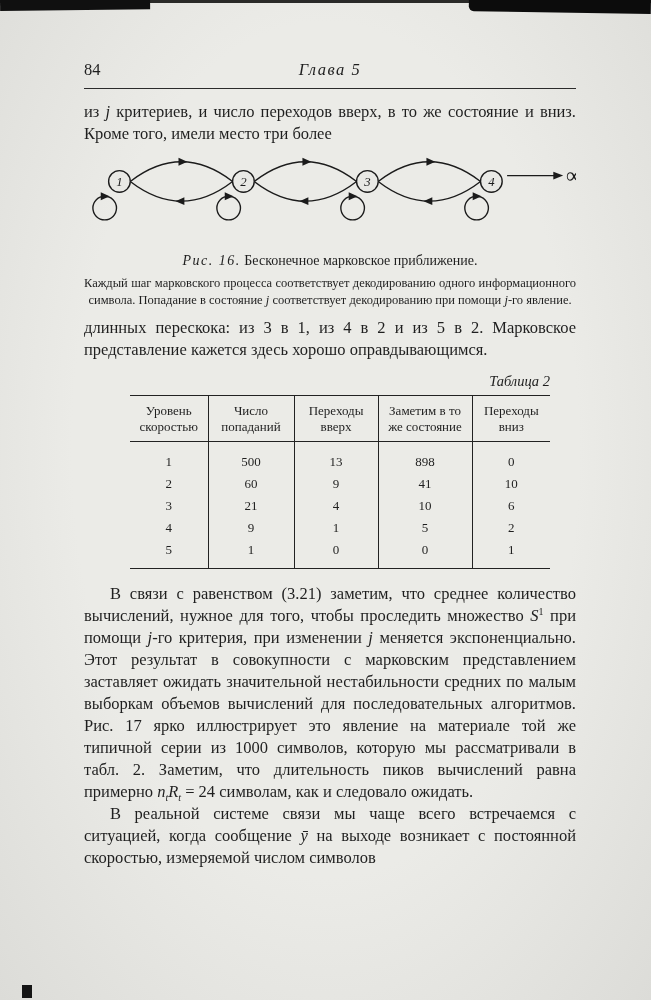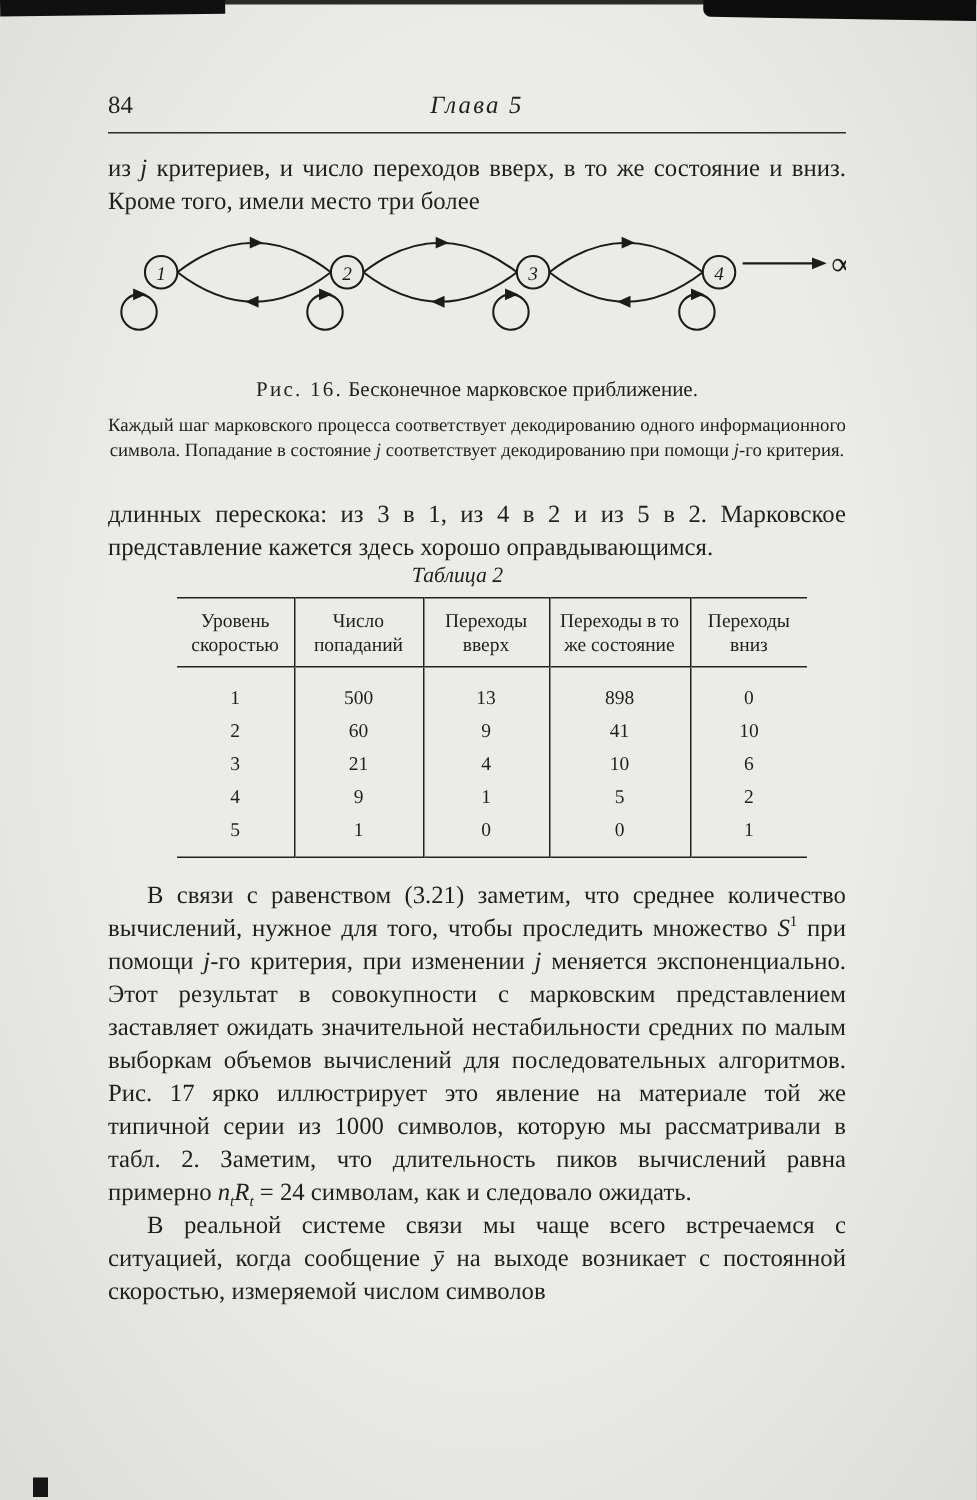--- a/index.html
+++ b/index.html
@@ -7,43 +7,43 @@
     position:relative; width:651px; height:1000px; overflow:hidden;
     background: radial-gradient(ellipse at 50% 45%, #ebebe7 55%, #dcdcd8 100%);
     font-family:"Liberation Serif","DejaVu Serif",serif;
     color:#1f1f1f;
   }
   .scan-top-line { position:absolute; top:0; left:0; right:0; height:3px; background:#2a2a28; }
   .scan-top-left { position:absolute; top:-3px; left:0; width:150px; height:14px; background:#101010; transform:rotate(-0.7deg); transform-origin:left top; }
   .scan-top-right { position:absolute; top:-3px; right:0; width:182px; height:17px; background:#0c0c0c; transform:rotate(0.9deg); transform-origin:right top; border-bottom-left-radius:5px; }
   .scan-bottom-mark { position:absolute; left:22px; bottom:2px; width:10px; height:13px; background:#151515; }
 
-  .content { position:absolute; left:72px; top:0; width:492px; }
+  .content { position:absolute; left:84px; top:0; width:492px; }
 
   .header { position:relative; margin-top:60px; height:20px; font-size:16.5px; }
   .page-num { position:absolute; left:0; top:0; }
   .chapter { position:absolute; left:0; right:0; text-align:center; font-style:italic; letter-spacing:1.5px; }
   .header-rule { margin-top:8px; border-top:1.4px solid #2b2b2b; }
 
   .body-text { font-size:16.5px; line-height:22px; text-align:justify; margin:0; }
   .para-top { margin-top:12px; }
   .var { font-style:italic; }
   sup { font-size:10px; line-height:0; }
   sub { font-size:10px; line-height:0; }
 
   .fig { margin-top:5px; }
   svg.markov { display:block; width:100%; height:auto; }
 
   .fig-caption { margin-top:9px; text-align:center; font-size:14px; }
-  .cap-label { letter-spacing:1.5px; }
+  .cap-label { letter-spacing:1.5px;font-style:italic; }
   .fig-note { margin-top:6px; font-size:12.5px; line-height:16.5px; text-align:justify; text-align-last:center; }
 
-  .para-mid { margin-top:24px; }
+  .para-mid { margin-top:9px; }
 
-  .table-label { text-align:center; font-style:italic; font-size:14.5px; padding-right:26px; }
+  .table-label { margin-top:12px; text-align:right; font-style:italic; font-size:14.5px; padding-right:26px; }
 
   table.data { border-collapse:collapse; margin-top:5px; margin-left:46px; width:420px;
                font-size:13px; border-top:1.4px solid #222; border-bottom:1.4px solid #222; }
   table.data th { font-weight:normal; text-align:center; vertical-align:middle;
                   padding:7px 3px; line-height:15.5px; border-bottom:1.4px solid #222; }
   table.data th:not(:first-child), table.data td:not(:first-child) { border-left:1px solid #222; }
   table.data td { text-align:center; padding:1px 3px; line-height:20px; }
   table.data tbody tr:first-child td { padding-top:10px; }
   table.data tbody tr:last-child td { padding-bottom:8px; }
 
@@ -106,40 +106,40 @@
           <text x="162" y="37" text-anchor="middle" font-size="13" font-style="italic" fill="#1b1b1b">2</text>
           <text x="288" y="37" text-anchor="middle" font-size="13" font-style="italic" fill="#1b1b1b">3</text>
           <text x="414" y="37" text-anchor="middle" font-size="13" font-style="italic" fill="#1b1b1b">4</text>
           <text x="490" y="34" font-size="23" fill="#1b1b1b">∞</text>
         </g>
       </svg>
     </div>
 
     <div class="fig-caption"><span class="cap-label">Рис. 16.</span><span> Бесконечное марковское приближение.</span></div>
 
-    <div class="fig-note"><span>Каждый шаг марковского процесса соответствует декодированию одного информационного символа. Попадание в состояние </span><i class="var">j</i><span> соответствует декодированию при помощи </span><i class="var">j</i><span>-го критерия.</span></div>
+    <div class="fig-note"><span>Каждый шаг марковского процесса соответствует декодированию одного информационного символа. Попадание в состояние </span><i class="var">j</i><span> соответствует декодированию при помощи </span><i class="var">j</i><span>-го явление.</span></div>
 
     <p class="body-text para-mid">длинных перескока: из 3 в 1, из 4 в 2 и из 5 в 2. Марковское представление кажется здесь хорошо оправдывающимся.</p>
 
     <div class="table-label">Таблица 2</div>
 
     <table class="data">
       <colgroup>
         <col style="width:78px">
           <col style="width:86px">
           <col style="width:84px">
           <col style="width:94px">
           <col style="width:78px">
       </colgroup>
       <thead>
         <tr>
           <th>Уровень скоростью</th>
           <th>Число попаданий</th>
           <th>Переходы вверх</th>
-          <th>Переходы в то же состояние</th>
+          <th>Заметим в то же состояние</th>
           <th>Переходы вниз</th>
         </tr>
       </thead>
       <tbody>
         <tr>
           <td>1</td>
           <td>500</td>
           <td>13</td>
           <td>898</td>
           <td>0</td>

